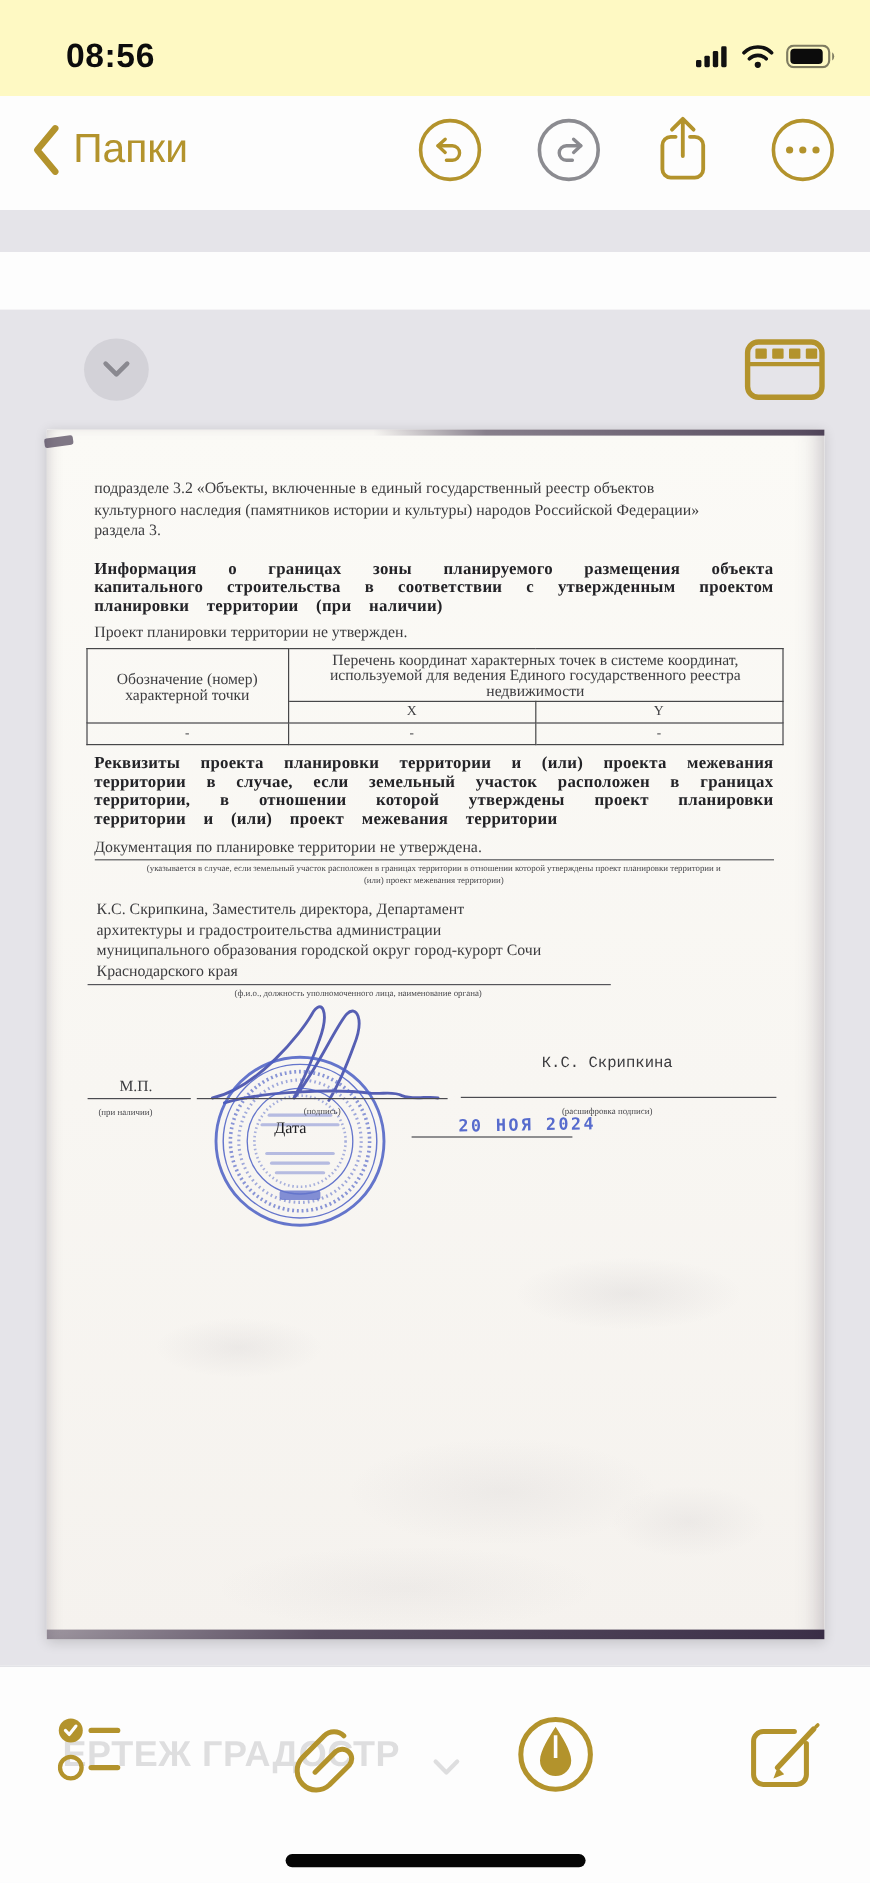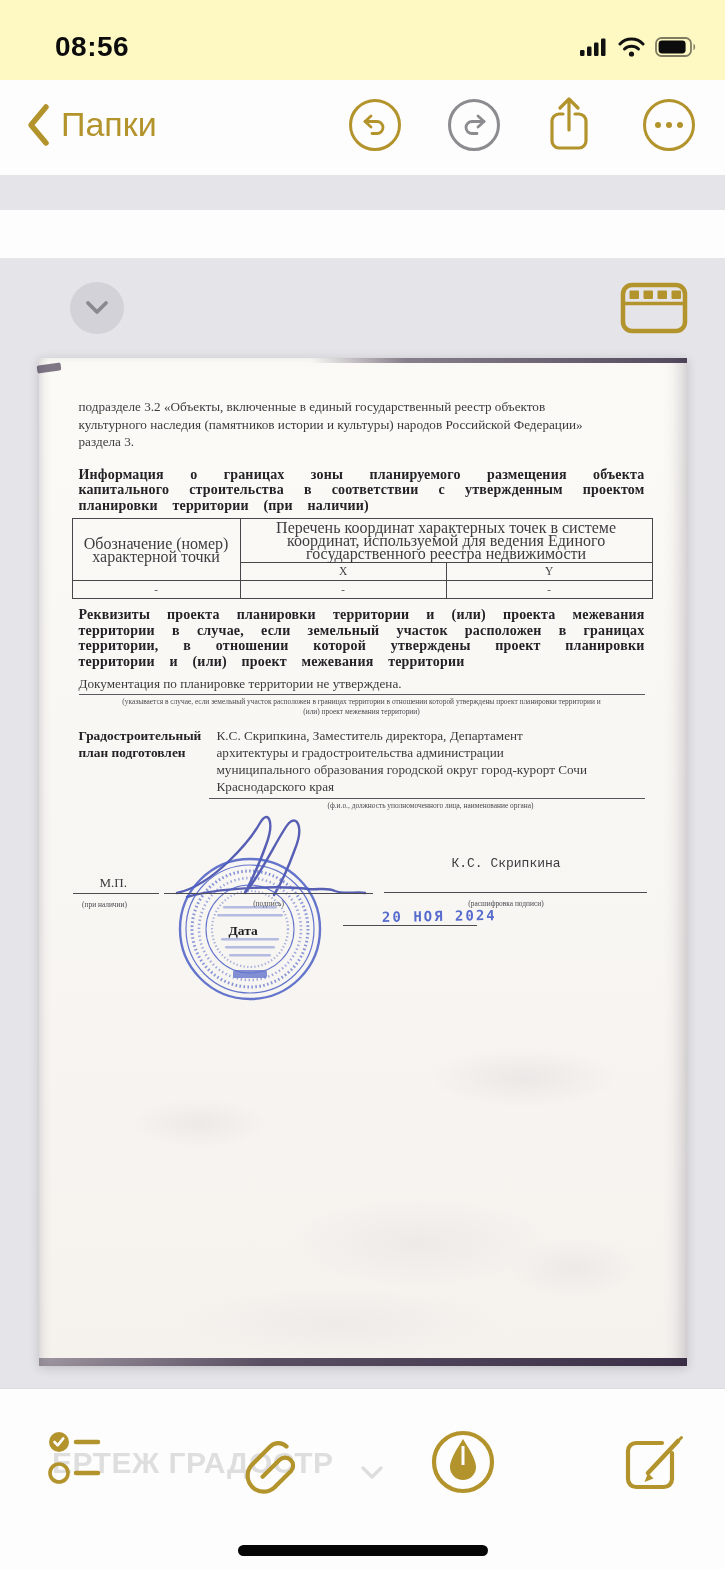--- a/index.html
+++ b/index.html
@@ -56,21 +56,21 @@
     filter:blur(.24px);}
   .p-intro{width:572px;margin:0 0 16px;line-height:17.5px;white-space:pre-line;}
   .h-bold{font-weight:700;color:#232327;text-align:justify;word-spacing:11px;line-height:15.6px;margin:0 0 5px;font-size:14px;letter-spacing:.2px;}
   .p-plain{margin:0 0 5px;line-height:17px;}
   .doc-status{border-bottom:1.3px solid #5a5a5e;padding-bottom:2px;margin-bottom:2px;}
   .fineprint{font-size:7.4px;line-height:10px;color:#4a4a4e;text-align:center;}
   .fp1{width:86%;margin:0 auto 10px;}
 
   table.coords{border-collapse:collapse;width:581px;margin:2px 0 8px -7px;table-layout:fixed;}
   table.coords td{border:1.2px solid #474749;text-align:center;vertical-align:middle;
-    font-size:16px;line-height:13px;color:#3d3d40;padding:2px 6px;}
+    font-size:13px;line-height:13px;color:#3d3d40;padding:2px 6px;}
   tr.thead td{height:30px;}
   tr.txy td{height:13px;font-size:11.5px;}
   tr.tdata td{height:12px;font-size:11px;}
 
   .prepared{display:flex;margin:0;}
   .plabel{width:150px;font-weight:700;color:#232327;line-height:17px;font-size:13.4px;}
   .pcol{margin-left:2px;width:436px;}
   .pvalue{line-height:17px;white-space:pre-line;}
   .pline{border-top:1.3px solid #55555a;margin:3px 0 2px -8px;width:436px;}
 
@@ -78,21 +78,21 @@
   .sig-area>*{position:absolute;}
   .sigline{border-top:1.4px solid #4b4b50;height:0;}
   .mp-label{left:21px;top:54px;}
   .l-left{left:-6px;top:72px;width:86px;}
   .l-mid{left:85px;top:72px;width:209px;}
   .l-right{left:305px;top:71px;width:263px;}
   .mp-note{left:-8px;top:79px;width:68px;}
   .sign-note{left:160px;top:78px;width:60px;}
   .sig-name{left:350px;top:35px;width:155px;text-align:center;font-family:Liberation Mono, monospace;}
   .name-note{left:350px;top:78px;width:155px;}
-  .date-label{left:150px;top:102px;font-weight:700;font-size:13.5px;color:#1e1e22;}
+  .date-label{left:150px;top:89px;font-weight:400;font-size:13.5px;color:#1e1e22;}
   .date-stamp{left:303px;top:87px;font-family:"DejaVu Sans Mono",monospace;font-weight:700;font-size:14px;
     letter-spacing:2px;color:#4058c8;opacity:.88;transform:rotate(-1deg);white-space:nowrap;}
   .date-line{left:264px;top:104px;width:134px;}
   .stamp-svg{left:96px;top:33px;opacity:.85;}
   .sign-svg{left:80px;top:-8px;}
 
   .smudge{position:absolute;border-radius:50%;pointer-events:none;}
 
   
   .toolbar{position:relative;height:181px;background:#fdfdfd;border-top:1px solid #dddce1;}
@@ -193,20 +193,21 @@
     <div class="page">
       <div class="nick"></div>
       <div class="doc-body">
 
         <p class="p-intro">подразделе 3.2 «Объекты, включенные в единый государственный реестр объектов
 культурного наследия (памятников истории и культуры) народов Российской Федерации»
 раздела 3.</p>
 
         <p class="h-bold">Информация о границах зоны планируемого размещения объекта капитального строительства в соответствии с утвержденным проектом планировки территории (при наличии)</p>
 
+        <p class="p-plain">Проект планировки территории не утвержден.</p>
 
         <table class="coords">
           <colgroup>
               <col style="width:29%">
               <col style="width:35.5%">
               <col style="width:35.5%">
             </colgroup>
           <tbody>
             <tr class="thead">
               <td rowspan="2">Обозначение (номер) характерной точки</td>
@@ -224,21 +225,20 @@
           </tbody>
         </table>
 
         <p class="h-bold">Реквизиты проекта планировки территории и (или) проекта межевания территории в случае, если земельный участок расположен в границах территории, в отношении которой утверждены проект планировки территории и (или) проект межевания территории</p>
 
         <p class="p-plain doc-status">Документация по планировке территории не утверждена.</p>
 
         <p class="fineprint fp1">(указывается в случае, если земельный участок расположен в границах территории в отношении которой утверждены проект планировки территории и (или) проект межевания территории)</p>
 
         <div class="prepared">
-          <div class="plabel">Градостроительный план подготовлен</div>
           <div class="pcol">
             <div class="pvalue">К.С. Скрипкина, Заместитель директора, Департамент
 архитектуры и градостроительства администрации
 муниципального образования городской округ город-курорт Сочи
 Краснодарского края</div>
             <div class="pline"></div>
             <div class="fineprint">(ф.и.о., должность уполномоченного лица, наименование органа)</div>
           </div>
         </div>
 

